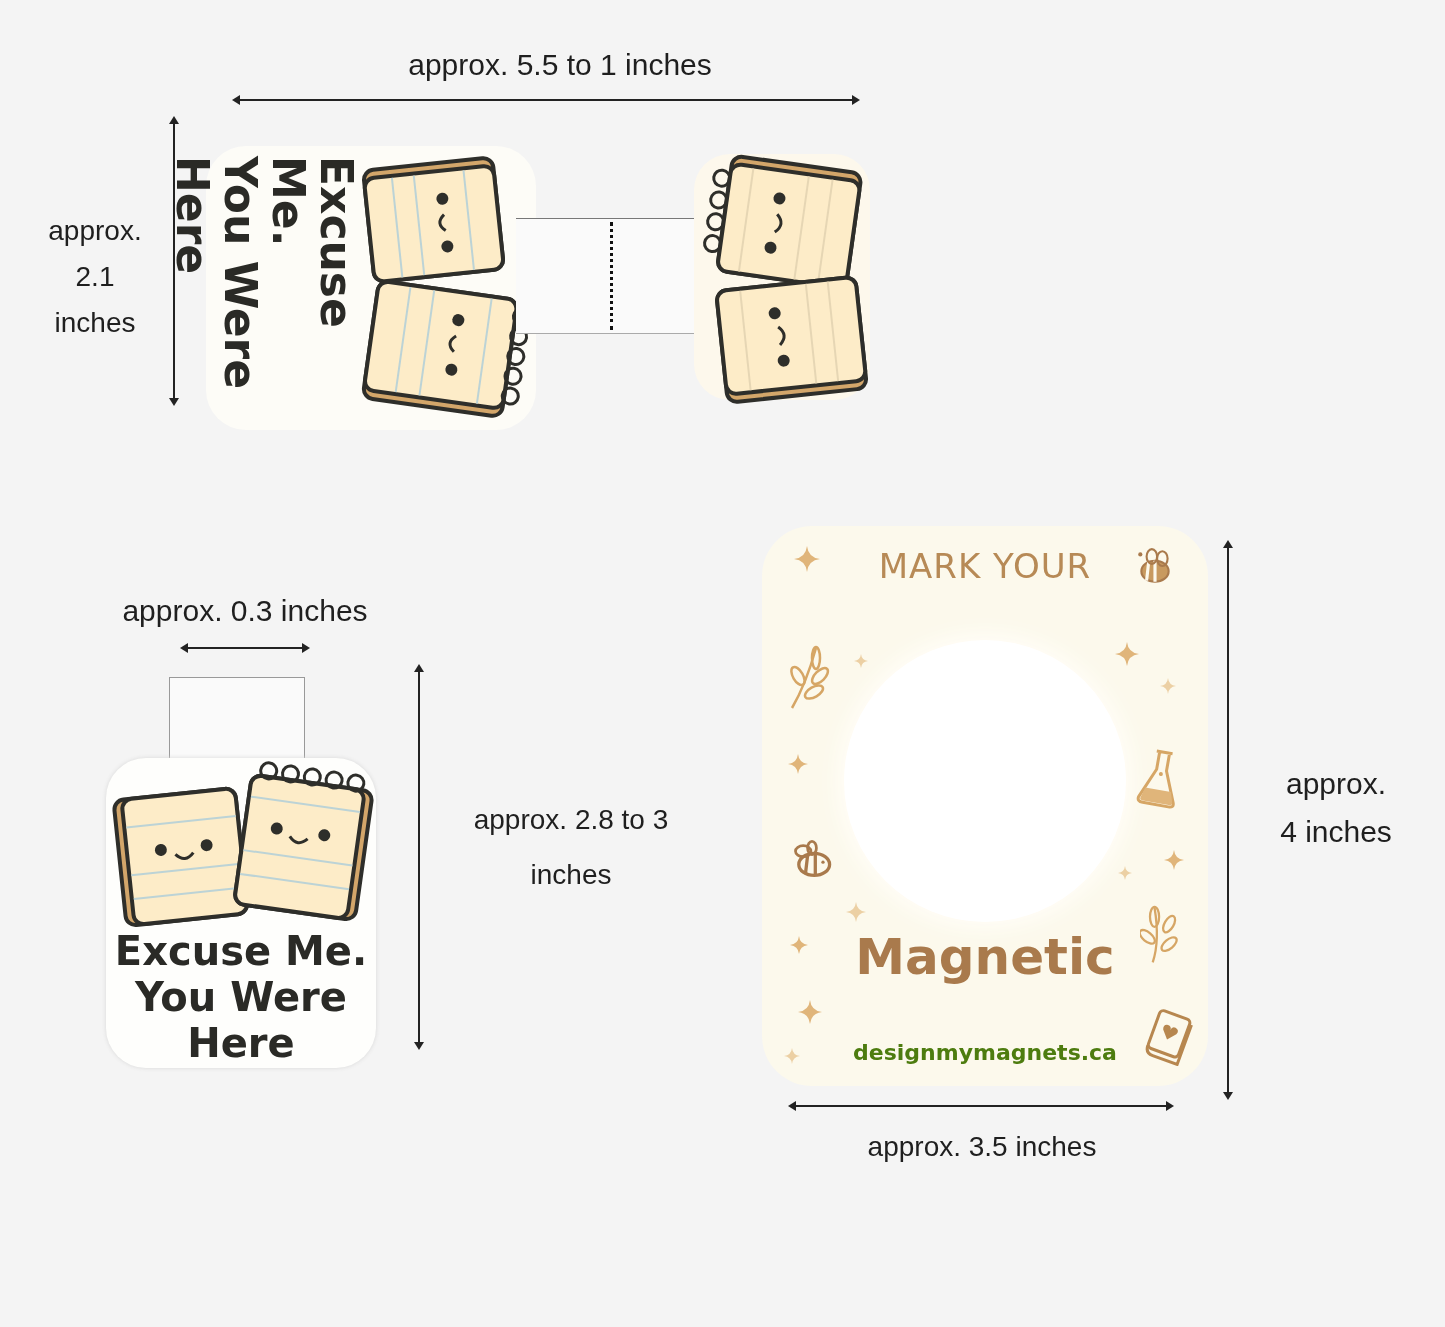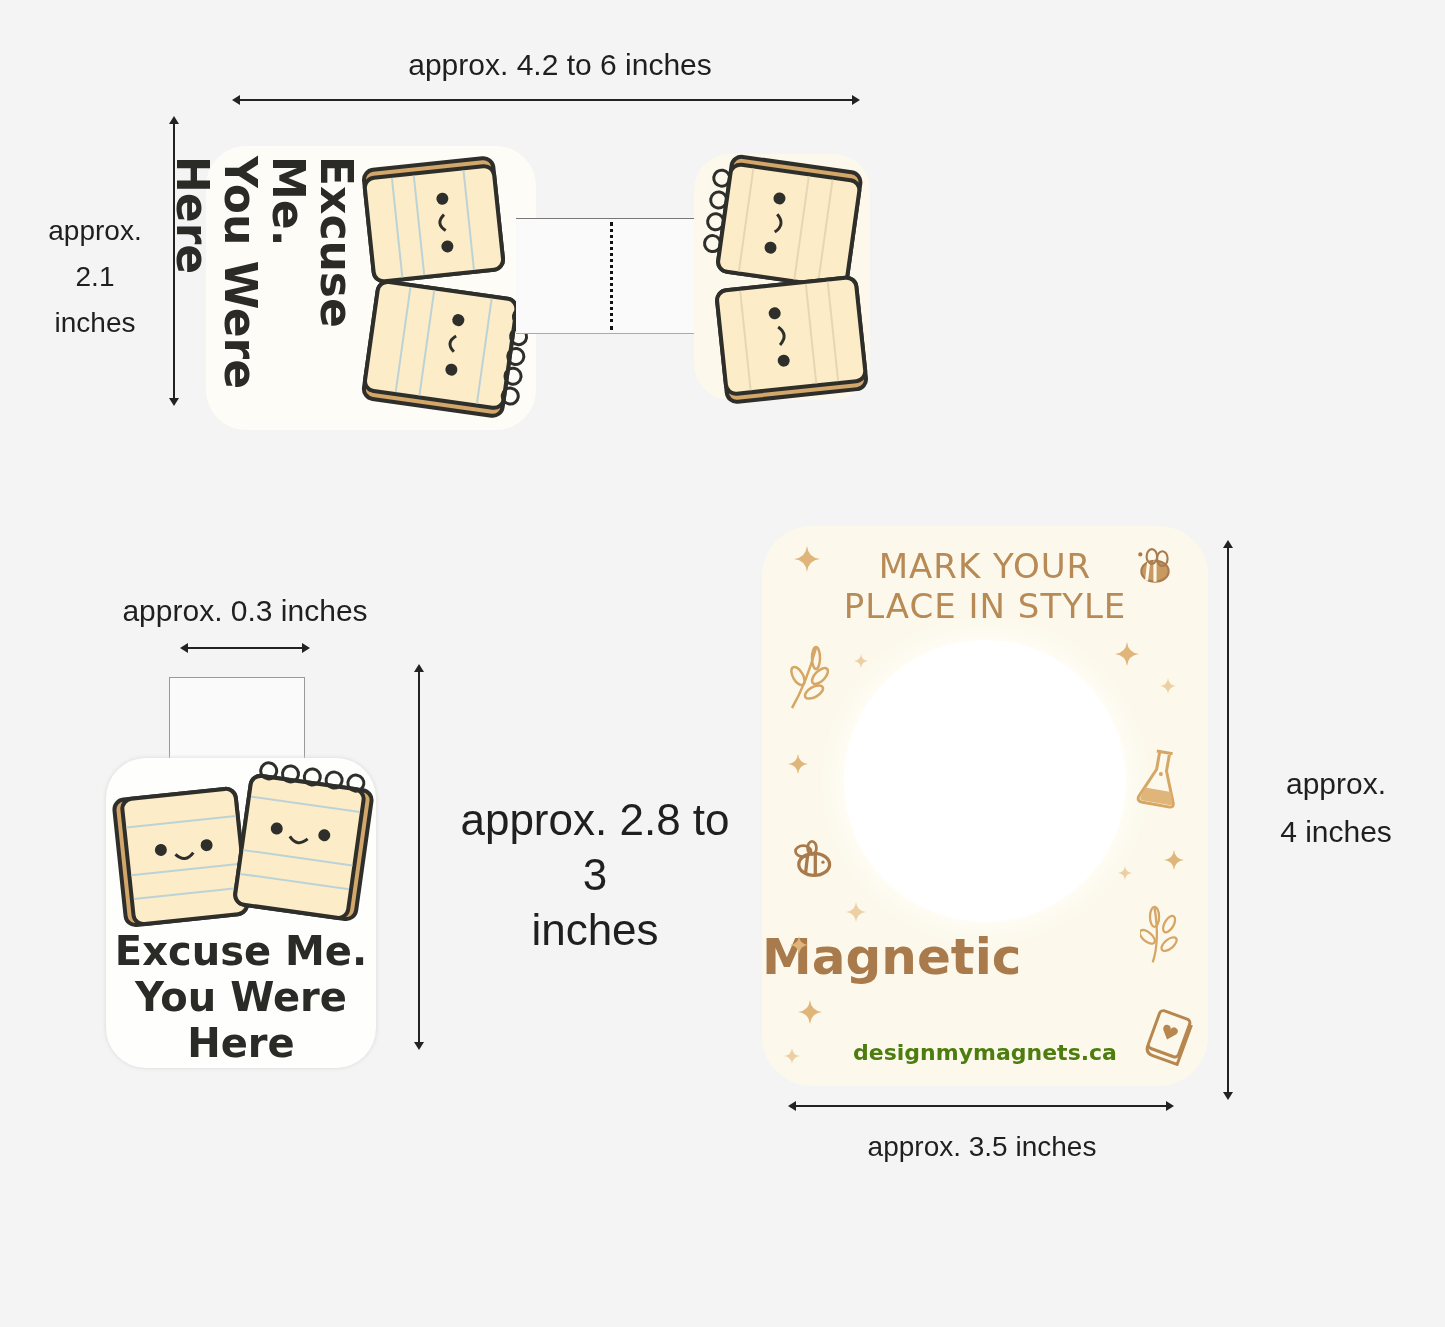--- a/index.html
+++ b/index.html
@@ -35,35 +35,35 @@
     position: absolute; left: 82px; top: 114px; width: 282px; height: 282px;
     border-radius: 50%; background: #ffffff;
     box-shadow: 0 0 18px 8px #fffdf6;
   }
   .card-top-text {
     position: absolute; left: 0; width: 446px; text-align: center;
     font-family: "DejaVu Sans", sans-serif; font-weight: normal;
     color: #b78a56; font-size: 34px; letter-spacing: 1px; line-height: 40px;
   }
   .card-title {
-    position: absolute; left: 0; width: 446px; 
+    position: absolute; left: 0; width: 446px; text-align: center;
     font-family: "DejaVu Sans", sans-serif; font-weight: bold;
     color: #a97a4c; font-size: 50px; line-height: 54px;
   }
   .card-url {
     position: absolute; left: 0; width: 446px; text-align: center;
     font-family: "DejaVu Sans", sans-serif; font-weight: bold;
     color: #4d7c0f; font-size: 22px;
   }
   .sparkle { position: absolute; }
 </style>
 </head>
 <body>
 
-<div class="dim-label" style="left:330px; top:42px; width:460px;">approx. 4.2 to 6 inches</div>
+<div class="dim-label" style="left:330px; top:42px; width:460px;">approx. 5.5 to 1 inches</div>
 <div>
   <div class="hline" style="left:236px; top:99px; width:620px;"></div>
   <div class="arrow-l" style="left:232px; top:95px;"></div>
   <div class="arrow-r" style="left:852px; top:95px;"></div>
 </div>
 
 <div class="dim-label" style="left:30px; top:208px; width:130px; line-height:46px; font-size:28px;">
   <div>approx.</div>
   <div>2.1</div>
   <div>inches</div>
@@ -189,30 +189,29 @@
   <div>Excuse Me.</div>
   <div>You Were</div>
   <div>Here</div>
 </div>
 
 <div>
   <div class="vline" style="left:418px; top:668px; height:378px;"></div>
   <div class="arrow-u" style="left:414px; top:664px;"></div>
   <div class="arrow-d" style="left:414px; top:1042px;"></div>
 </div>
-<div class="dim-label" style="left:460px; top:792px; width:270px; line-height:55px; font-size:44px;">
+<div class="dim-label" style="left:436px; top:792px; width:270px; line-height:55px; font-size:28px;">
   <div>approx. 2.8 to 3</div>
   <div>inches</div>
 </div>
 
 <div class="card">
   <div class="card-circle"></div>
   <div class="card-top-text" style="top:20px;">
     <div>MARK YOUR</div>
-    <div>PLACE IN STYLE</div>
   </div>
   <div class="card-title" style="top:404px;">
     <div>Magnetic</div>
   </div>
   <div class="card-url" style="top:514px;">designmymagnets.ca</div>
 
   <svg class="sparkle" style="left:32px; top:20px;" width="26" height="26" viewBox="0 0 20 20">
       <path d="M10 0 Q11 9 20 10 Q11 11 10 20 Q9 11 0 10 Q9 9 10 0Z" fill="#e0b57a"></path>
     </svg>
   <svg class="sparkle" style="left:92px; top:128px;" width="14" height="14" viewBox="0 0 20 20">

